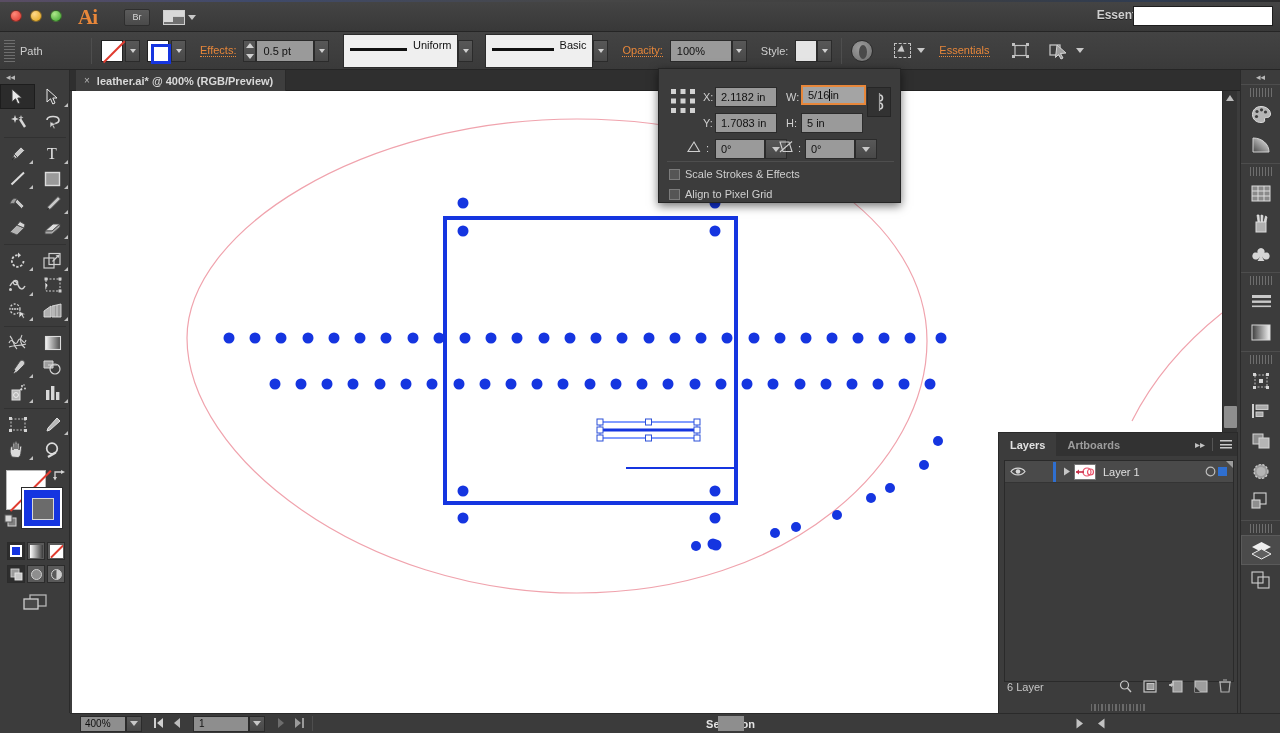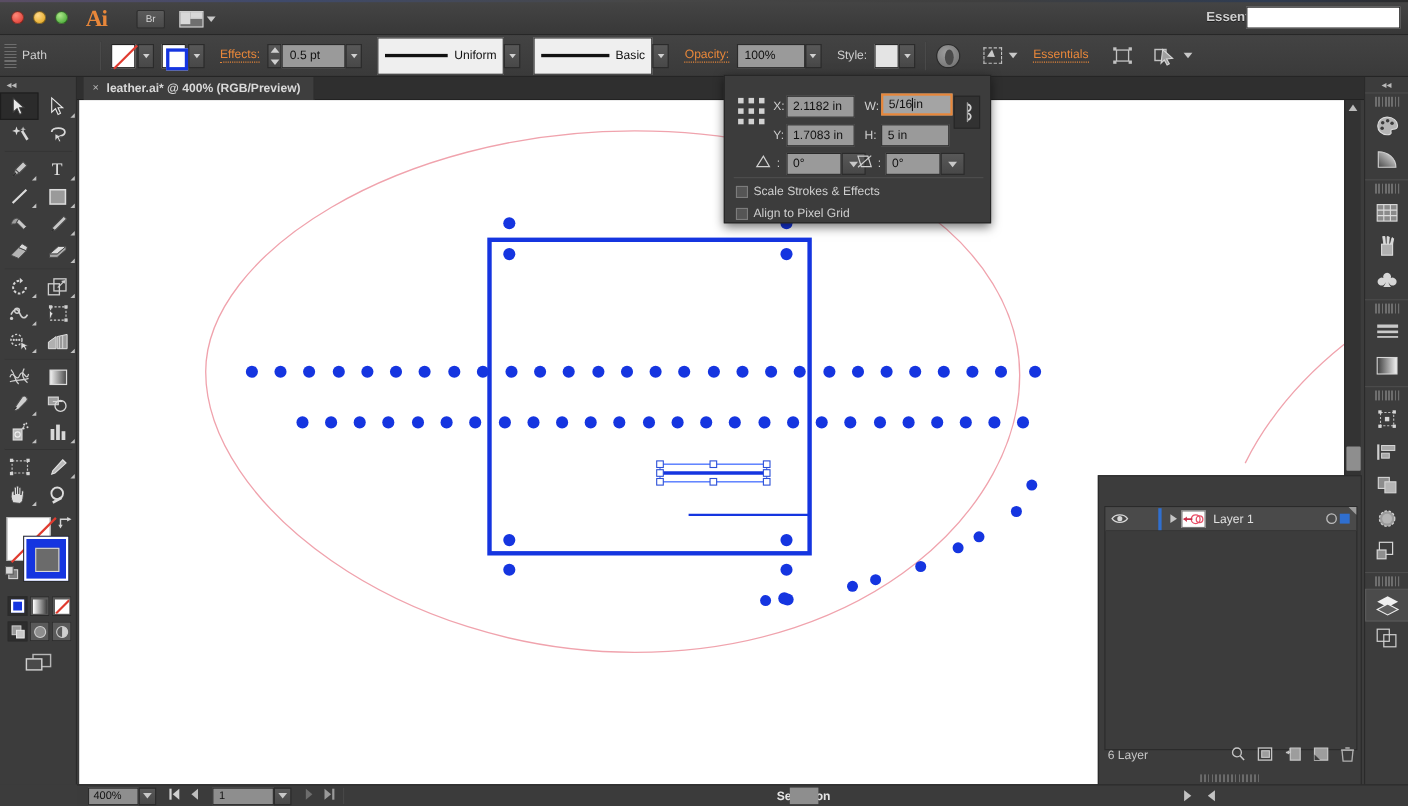--- a/index.html
+++ b/index.html
@@ -63,21 +63,21 @@
     border:3px solid #1535e0;background:#fff;}
   .minibtn{width:15px;height:22px;background:linear-gradient(#585858,#484848);border:1px solid #2b2b2b;
     display:flex;align-items:center;justify-content:center;}
   .minibtn .caret{border-top-color:#d0d0d0;border-left-width:3px;border-right-width:3px;border-top-width:4px;}
   .stepper{width:13px;height:22px;display:flex;flex-direction:column;justify-content:space-between;
     background:linear-gradient(#585858,#484848);border:1px solid #2b2b2b;align-items:center;padding:2px 0;}
   .up{width:0;height:0;border-left:4px solid transparent;border-right:4px solid transparent;border-bottom:5px solid #d0d0d0;}
   .dn{width:0;height:0;border-left:4px solid transparent;border-right:4px solid transparent;border-top:5px solid #d0d0d0;}
   .field{height:22px;background:#9a9a9a;border:1px solid #2b2b2b;color:#111;font-size:11px;
     display:flex;align-items:center;padding:0 6px;}
-  .profile-box{height:30px;background:#efefef;border:1px solid #2b2b2b;display:flex;align-items:center;
+  .profile-box{height:30px;background:#efefef;border:1px solid #2b2b2b;display:flex;align-items:flex-end;
     padding:16px 6px;gap:6px;color:#111;font-size:11px;}
   .prof-line{width:78px;height:3px;background:#111;}
   .style-sw{width:22px;height:22px;background:#e4e4e4;border:1px solid #2b2b2b;}
   .round-btn{width:22px;height:22px;border-radius:50%;
     background:radial-gradient(circle at 40% 35%,#9d9d9d,#6d6d6d);border:1px solid #2b2b2b;position:relative;}
   .round-btn:after{content:"";position:absolute;left:7px;top:4px;width:8px;height:14px;border-radius:50%;
     background:#4a4a4a;}
   .ico-btn{width:22px;height:22px;display:flex;align-items:center;justify-content:center;}
   .dashbox{width:17px;height:15px;border:1px dashed #c2c2c2;position:relative;}
   .dashbox .arrowcur{position:absolute;left:4px;top:2px;width:0;height:0;
@@ -877,20 +877,29 @@
       <div class="dock-item">
         <svg width="20" height="18" viewBox="0 0 20 18">
           <rect x="1" y="1" width="11" height="11" fill="none" stroke="#d0d0d0" stroke-width="1.1"></rect>
           <rect x="7" y="6" width="11" height="11" fill="none" stroke="#d0d0d0" stroke-width="1.1"></rect>
         </svg>
       </div>
     </div>
   </div>
 
   <div class="layers">
+    <div class="lp-tabs">
+      <div class="lp-tab on">Layers</div>
+      <div class="lp-tab">Artboards</div>
+      <div class="lp-dblarrow">▸▸</div>
+      <div class="lp-sep"></div>
+      <div class="lp-menu">
+        <div class="menu-lines"></div>
+      </div>
+    </div>
 
     <div class="lp-body">
       <div class="lrow">
         <div class="eye">
           <svg width="16" height="11" viewBox="0 0 16 11">
             <path d="M1 5.5 C4 1 12 1 15 5.5 C12 10 4 10 1 5.5 Z" fill="none" stroke="#d8d8d8" stroke-width="1.2"></path>
             <circle cx="8" cy="5.5" r="2.3" fill="#d8d8d8"></circle>
           </svg>
         </div>
         <div class="lockcol"></div>

